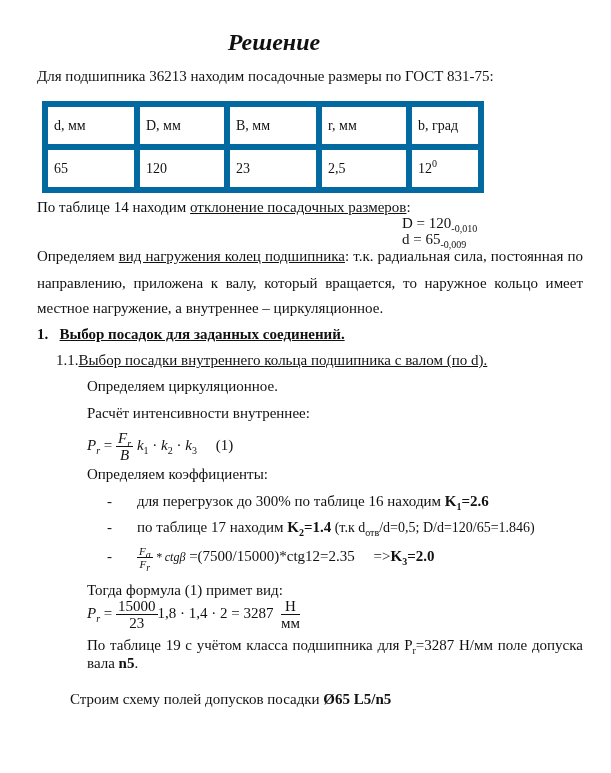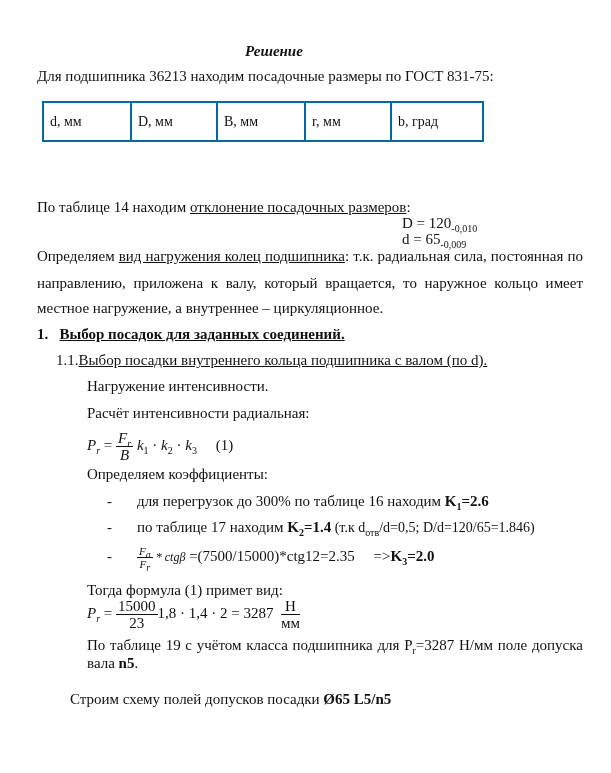--- a/index.html
+++ b/index.html
@@ -4,30 +4,30 @@
   <style>
     html, body { margin: 0; padding: 0; background: #ffffff; }
     body {
       width: 611px; height: 773px; position: relative; overflow: hidden;
       font-family: "Liberation Serif", "DejaVu Serif", serif;
       color: #111;
       font-size: 15px;
     }
     .abs { position: absolute; white-space: nowrap; }
     .title {
-      left: 0; width: 548px; top: 43px; text-align: center;
-      font-size: 15px; font-weight: bold; font-style: italic;
+      left: 0; width: 548px; top: 29px; text-align: center;
+      font-size: 24px; font-weight: bold; font-style: italic;
     }
     .p { font-size: 15px; line-height: 18px; }
     table.dims {
       position: absolute; left: 42px; top: 101px; width: 442px;
       border-collapse: collapse; font-size: 14px;
     }
     table.dims td {
-      border: 2px solid #0369a1; height: 37px; padding: 0 0 0 6px;
+      border: 6px solid #0369a1; height: 37px; padding: 0 0 0 6px;
       vertical-align: middle; text-align: left;
     }
     table.dims td.c0 { width: 80px; }
     table.dims td.c1 { width: 78px; }
     table.dims td.c2 { width: 80px; margin-left: 12px; }
     table.dims td.c3 { width: 78px; }
     sup, sub { font-size: 10px; line-height: 0; }
     .u { text-decoration: underline; }
     .ui { text-decoration: underline; }
     .b { font-weight: bold; }
@@ -49,20 +49,27 @@
 
 <table class="dims">
   <tbody>
       <tr>
     <td class="c0">d, мм</td>
     <td class="c1">D, мм</td>
     <td class="c2">B, мм</td>
     <td class="c3">r, мм</td>
     <td>b, град</td>
   </tr>
+  <tr>
+    <td class="c0">65</td>
+    <td class="c1">120</td>
+    <td class="c2">23</td>
+    <td class="c3">2,5</td>
+    <td><span>12</span><sup>0</sup></td>
+  </tr>
 </tbody>
   </table>
 
 <div class="abs p" style="left:37px; top:198px;">
   <span>По таблице 14 находим </span><span class="ui">отклонение посадочных размеров</span><span>:</span>
 </div>
 <div class="abs p" style="left:402px; top:214px;">
   <span>D = 120</span><sub>-0,010</sub>
 </div>
 <div class="abs p" style="left:402px; top:230px;">
@@ -76,22 +83,22 @@
 <div class="abs p" style="left:37px; top:299px;">местное нагружение, а внутреннее – циркуляционное.</div>
 
 <div class="abs p b" style="left:37px; top:325px;">
   <span>1.</span>&nbsp;&nbsp;&nbsp;<span class="u">Выбор посадок для заданных соединений.</span>
 </div>
 
 <div class="abs p" style="left:56px; top:351px;text-align:right;">
   <span>1.1.</span><span class="u">Выбор посадки внутреннего кольца подшипника с валом (по d).</span>
 </div>
 
-<div class="abs p" style="left:87px; top:377px;">Нагружение интенсивности.</div>
-<div class="abs p" style="left:87px; top:404px;">Расчёт интенсивности радиальная:</div>
+<div class="abs p" style="left:87px; top:377px;">Определяем циркуляционное.</div>
+<div class="abs p" style="left:87px; top:404px;">Расчёт интенсивности внутреннее:</div>
 
 <div class="abs p" style="left:87px; top:430px;">
   <span class="it">P</span><sub class="it">r</sub><span> = </span>
   <span class="frac">
     <span class="num"><span>F</span><sub>r</sub></span>
     <span class="den">B</span>
   </span>
   <span class="it">k</span><sub>1</sub> · <span class="it">k</span><sub>2</sub> · <span class="it">k</span><sub>3</sub>
   &nbsp;&nbsp;&nbsp;&nbsp;<span>(1)</span>
 </div>

